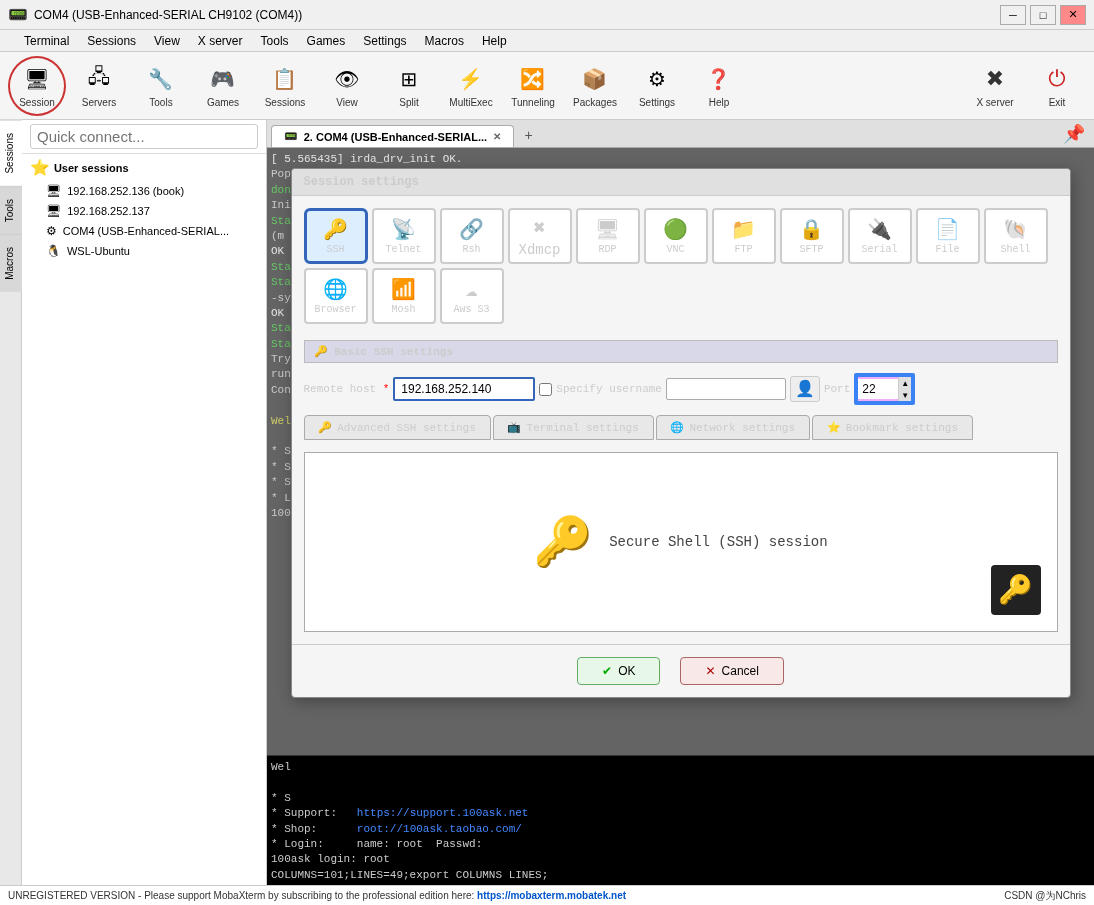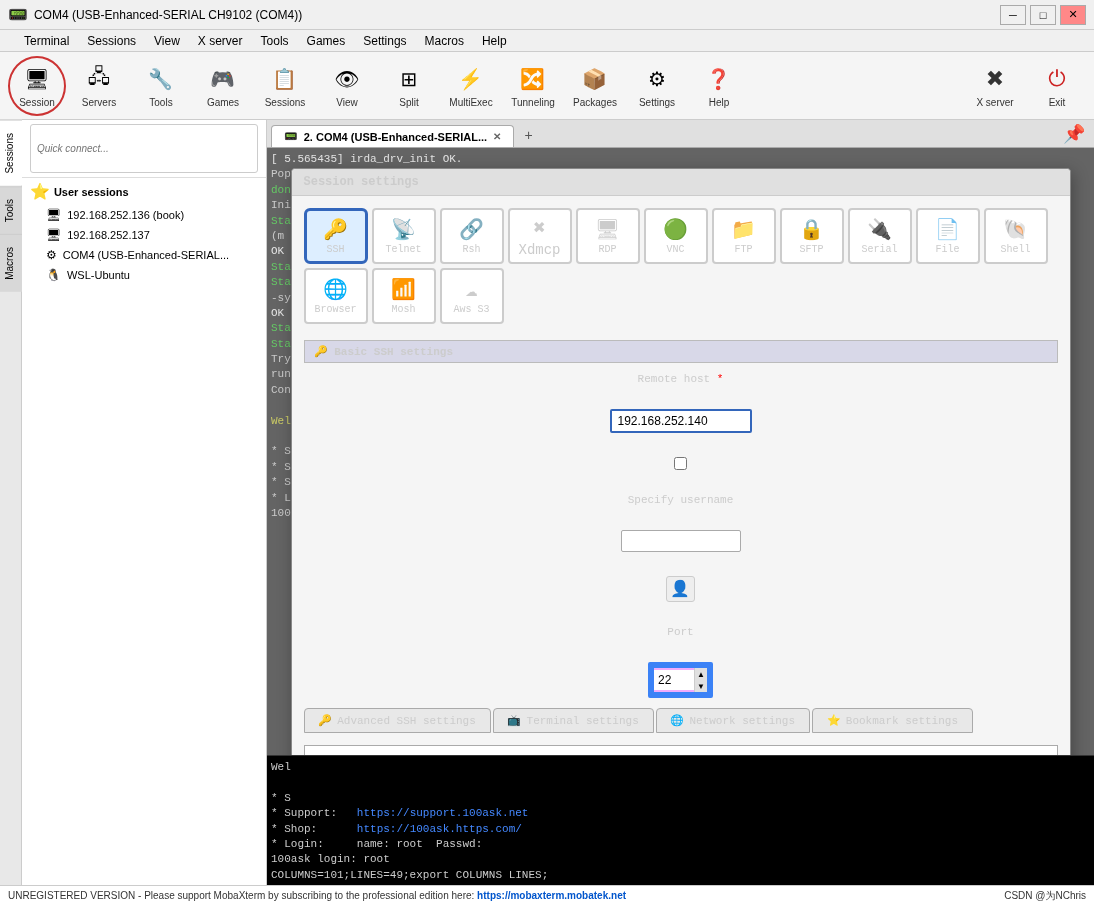--- a/index.html
+++ b/index.html
@@ -72,26 +72,25 @@
       border-right: 1px solid #ccc;
       display: flex;
       flex-direction: column;
     }
     .quick-connect {
       padding: 4px 8px;
       border-bottom: 1px solid #ddd;
     }
     .quick-connect input {
       width: 100%;
-      padding: 18px 6px;
+      padding: 3px 6px;
       border: 1px solid #ccc;
       border-radius: 3px;
-      font-size: 10px;
+      font-size: 15px;
       color: #999;
-      font-style: italic;
     }
     .session-tree { flex: 1; overflow-y: auto; }
     .session-group { padding: 4px 8px; font-weight: bold; font-size: 11px; display: flex; align-items: center; gap: 4px; }
     .session-item {
       padding: 3px 8px 3px 24px;
       display: flex;
       align-items: center;
       gap: 6px;
       font-size: 11px;
       cursor: pointer;
@@ -229,43 +228,42 @@
       border: 1px solid #bbb;
       display: flex;
       align-items: center;
       gap: 6px;
       margin-bottom: 10px;
     }
 
     .settings-row {
       display: flex;
       align-items: center;
-      gap: 24px;
+      gap: 4px;
       margin-bottom: 10px;
-      flex-direction: column;
     }
     .settings-label { font-size: 11px; white-space: nowrap; }
     .settings-input {
       border: 2px solid #3366bb;
       padding: 3px 6px;
       font-size: 12px;
       border-radius: 2px;
       background: #fff;
     }
     .settings-input-normal {
       border: 1px solid #aaa;
       padding: 3px 6px;
       font-size: 12px;
       border-radius: 2px;
       background: #fff;
     }
     .port-input-wrap {
       display: flex;
       align-items: center;
-      border: 6px solid #3b82f6;
+      border: 4px solid #3b82f6;
       border-radius: 2px;
       background: #f0abfc;
     }
     .port-input {
       border: none;
       padding: 3px 4px;
       font-size: 12px;
       width: 40px;
       outline: none;
     }
@@ -683,21 +681,21 @@
         </div>
       </div>
 
     </div>
 
     <div style="background:#000; color:#ccc; font-family:'Courier New',monospace; font-size:11px; padding:4px; height:130px; overflow-y:auto; border-top:1px solid #333;">
       <div class="terminal-line">Wel</div>
       <div class="terminal-line">&nbsp;</div>
       <div class="terminal-line">* S</div>
       <div class="terminal-line">* Support:   <span style="color:#4488ff;">https://support.100ask.net</span></div>
-      <div class="terminal-line">* Shop:      <span style="color:#4488ff;">https://100ask.https.com/</span></div>
+      <div class="terminal-line">* Shop:      <span style="color:#4488ff;">root://100ask.taobao.com/</span></div>
       <div class="terminal-line">* Login:     name: root  Passwd:</div>
       <div class="terminal-line">100ask login: root</div>
       <div class="terminal-line">COLUMNS=101;LINES=49;export COLUMNS LINES;</div>
       <div class="terminal-line terminal-green">[root@100ask:~]# ls</div>
 
     </div>
   </div>
 </div>
 
 <div class="status-bar">

